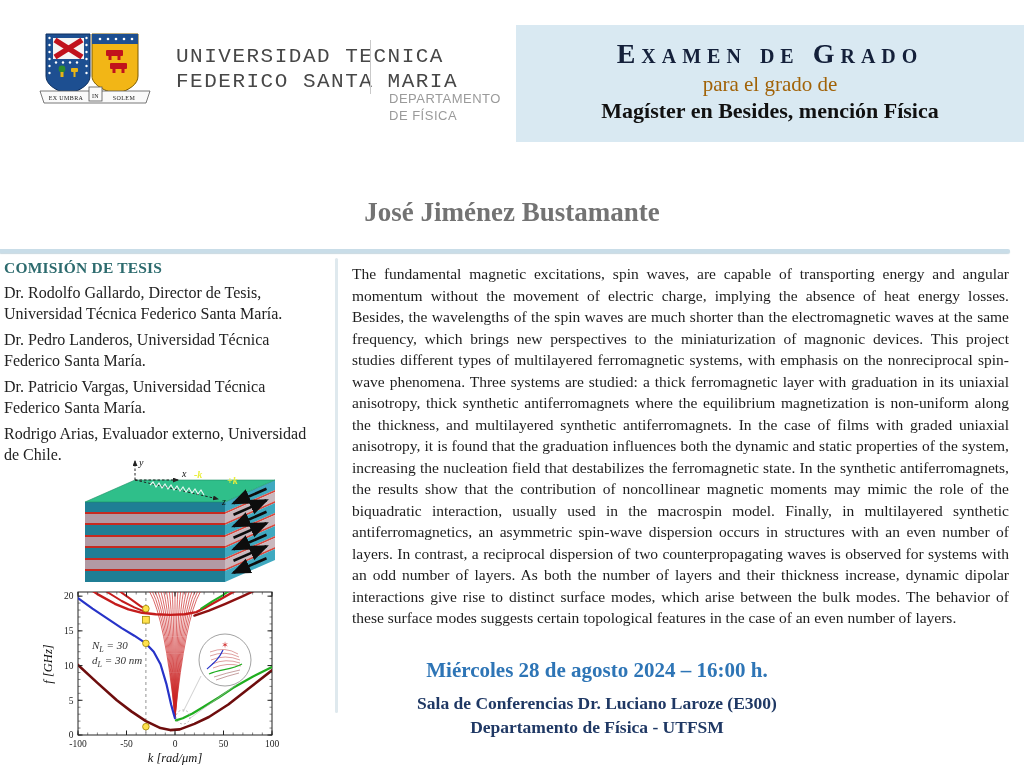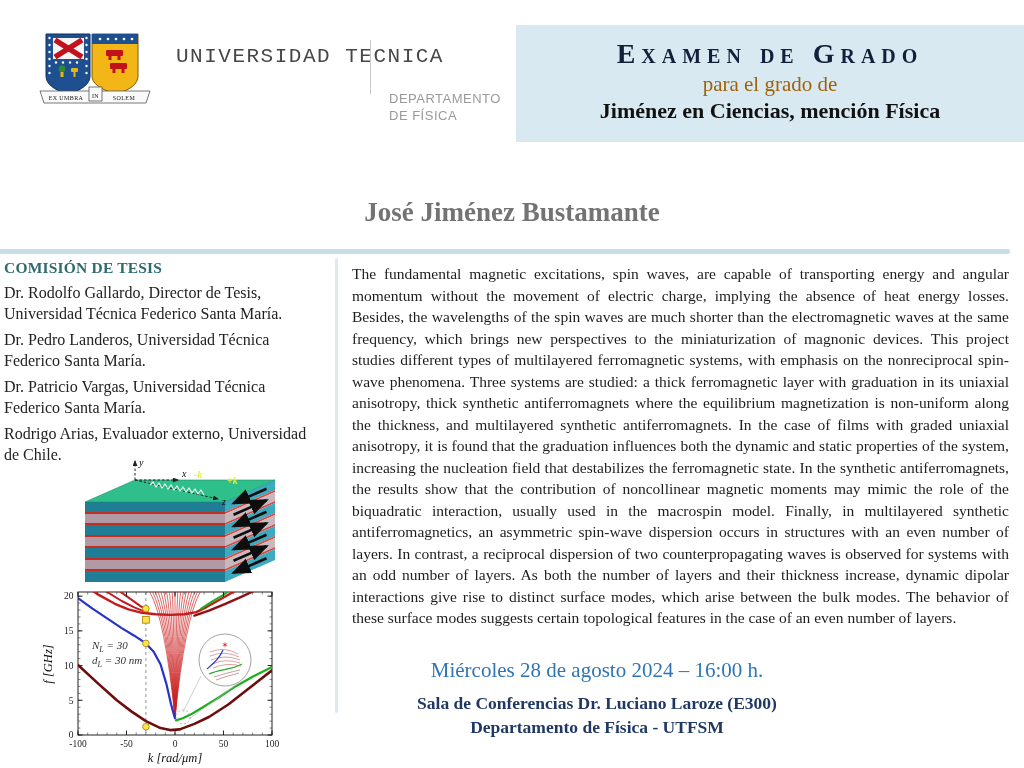--- a/index.html
+++ b/index.html
@@ -35,21 +35,21 @@
   .committee{position:absolute;left:4px;top:259px;width:318px;}
   .committee-heading{font-weight:bold;font-size:15.5px;color:#2d6b6e;letter-spacing:0.2px;}
   .member{font-size:16px;line-height:20.5px;color:#222;margin-top:6px;}
 
   
   .abstract{position:absolute;left:352px;top:263px;width:657px;font-size:15.5px;
             line-height:21.5px;text-align:justify;color:#1d1d1d;}
 
   
   .schedule{position:absolute;left:352px;top:658px;width:490px;text-align:center;}
-  .sched-date{font-size:21px;font-weight:normal;color:#2e75b6;}
+  .sched-date{font-size:21px;font-weight:bold;color:#2e75b6;}
   .sched-venue1{font-size:17.5px;font-weight:bold;color:#1f3864;margin-top:10px;}
   .sched-venue2{font-size:17.5px;font-weight:bold;color:#1f3864;margin-top:3px;}
 
   
   .fig-stack{position:absolute;left:72px;top:455px;width:245px;height:140px;}
   .fig-plot{position:absolute;left:40px;top:586px;width:290px;height:182px;}
   svg text{font-family:"Liberation Serif",serif;}
   .tick{font-size:9.5px;fill:#222;}
   .axlab{font-size:12.5px;font-style:italic;fill:#111;}
   .annot{font-size:11px;font-style:italic;fill:#333;}
@@ -111,31 +111,32 @@
 
     <path d="M6,65 L116,65 L112,77 L10,77 Z" fill="#fafafa" stroke="#555" stroke-width="0.8"></path>
     <rect x="55" y="61" width="13" height="14" fill="#fafafa" stroke="#555" stroke-width="0.8"></rect>
     <text x="32" y="73.5" text-anchor="middle" class="motto">EX UMBRA</text>
     <text x="61.5" y="71.5" text-anchor="middle" class="motto">IN</text>
     <text x="90" y="73.5" text-anchor="middle" class="motto">SOLEM</text>
   </svg>
 
   <div class="univ-name">
     <div>UNIVERSIDAD TECNICA</div>
+    <div>FEDERICO SANTA MARIA</div>
   </div>
   <div class="logo-divider"></div>
   <div class="dept">
     <div>DEPARTAMENTO</div>
     <div>DE FÍSICA</div>
   </div>
 
   <div class="exam-box">
     <div class="exam-l1">Examen de Grado</div>
     <div class="exam-l2">para el grado de</div>
-    <div class="exam-l3">Jiménez en Ciencias, mención Física</div>
+    <div class="exam-l3">Magíster en Besides, mención Física</div>
   </div>
 
   <div class="author">José Jiménez Bustamante</div>
   <div class="hrule"></div>
   <div class="vdivider"></div>
 
   <div class="committee">
     <div class="committee-heading">COMISIÓN DE TESIS</div>
     <div class="member">Dr. Rodolfo Gallardo, Director de Tesis, Universidad Técnica Federico Santa María.</div>
     <div class="member">Dr. Pedro Landeros, Universidad Técnica Federico Santa María.</div>

